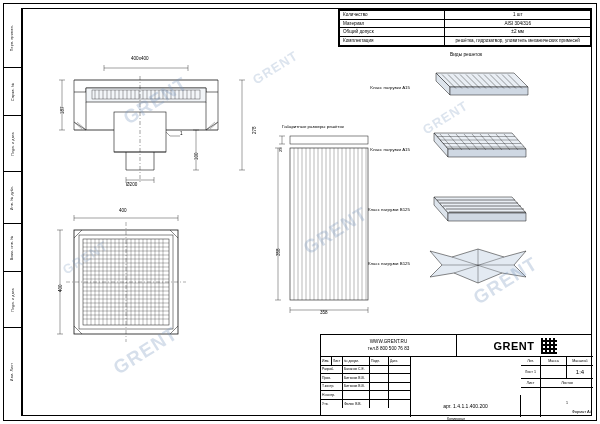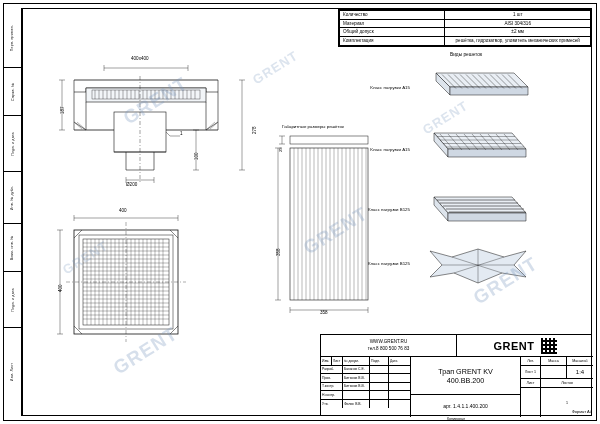--- a/index.html
+++ b/index.html
@@ -475,26 +475,20 @@
         <div class="sg-c" style="left:68px;width:22px;border-right:none;"></div>
       </div>
       <div class="sg-row" style="border-bottom:none;">
         <div class="sg-c" style="left:0;width:22px;">Утв.</div>
         <div class="sg-c" style="left:22px;width:27px;">Филин В.В.</div>
         <div class="sg-c" style="left:49px;width:19px;"></div>
         <div class="sg-c" style="left:68px;width:22px;border-right:none;"></div>
       </div>
     </div>
 
-    <div class="namebox">
-      <div>
-        <div class="ttl">Трап GRENT KV</div>
-        <div class="ttl">400.ВВ.200</div>
-      </div>
-    </div>
     <div class="artbox">арт. 1.4.1.1.400.200</div>
 
     <div class="rightbox">
       <div class="rb-row" style="height:9px;">
         <div class="rb-c" style="left:0;width:20px;">Лит.</div>
         <div class="rb-c" style="left:20px;width:26px;">Масса</div>
         <div class="rb-c" style="left:46px;width:26px;border-right:none;">Масштаб</div>
       </div>
       <div class="rb-row" style="height:13px;">
         <div class="rb-c" style="left:0;width:20px;">Лист 1</div>

